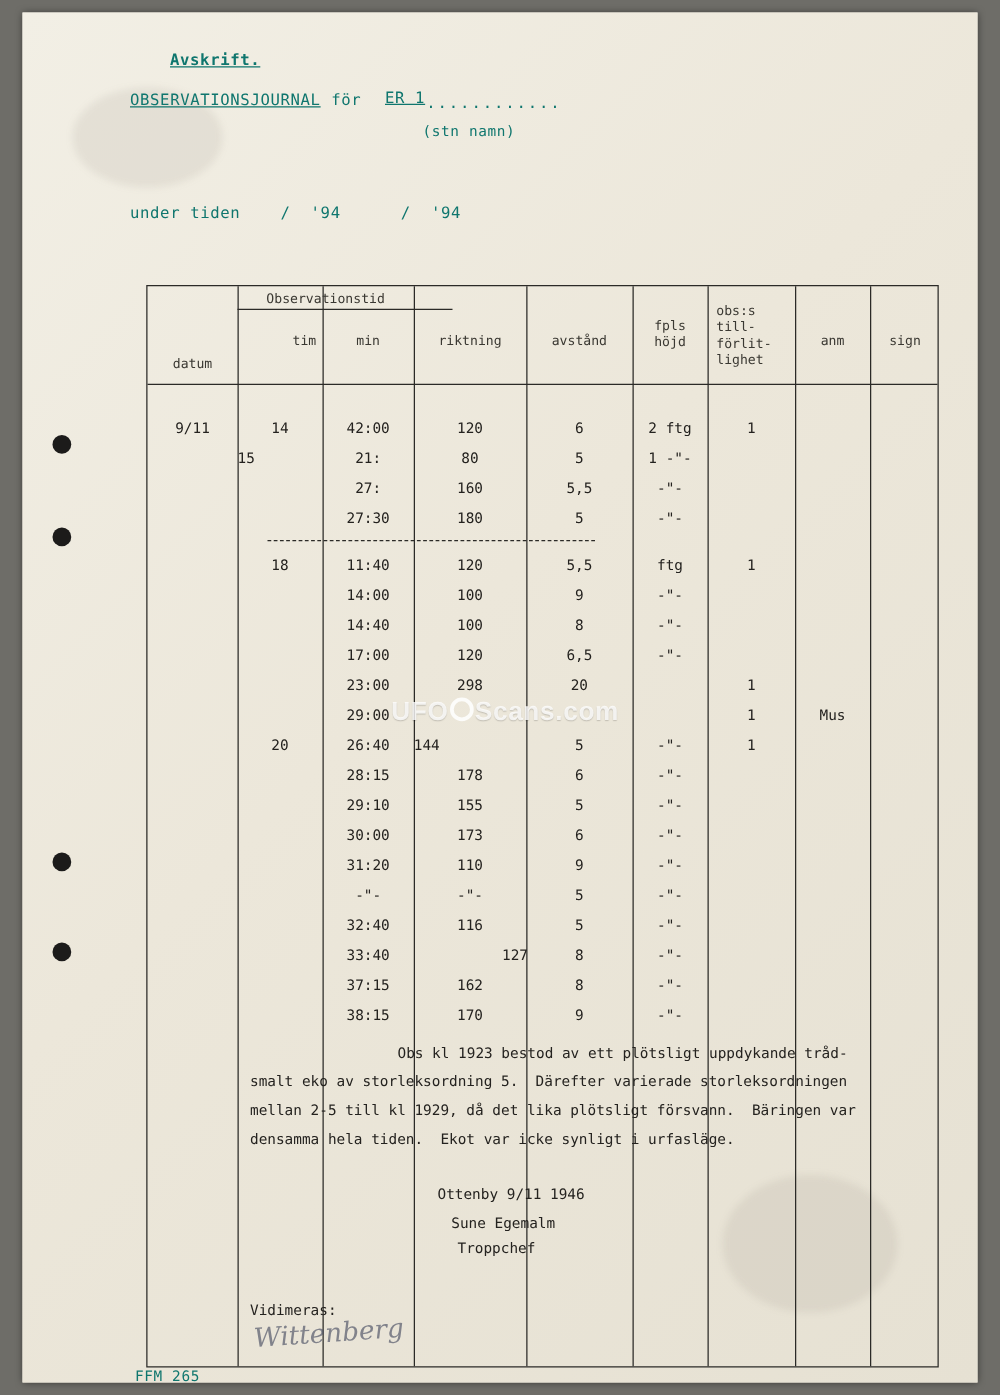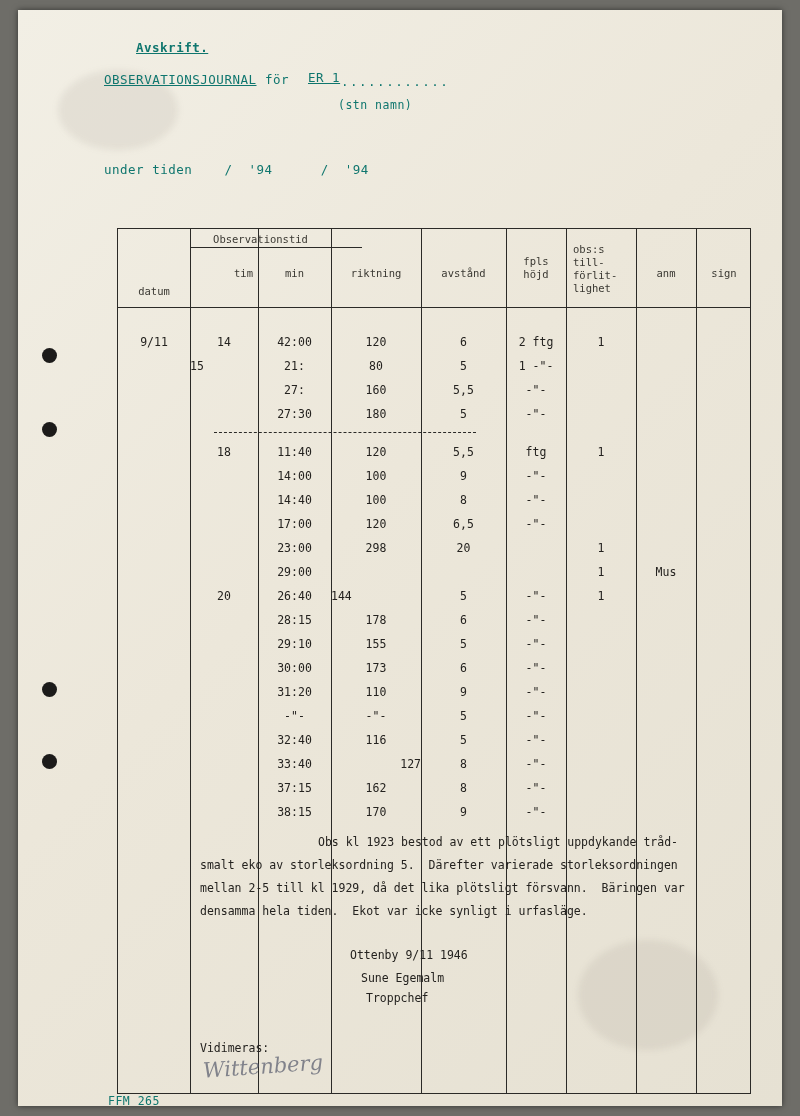--- a/index.html
+++ b/index.html
@@ -216,21 +216,21 @@
           <div class="cell" style="left: 388px; top: 456px; width: 60px; text-align: center;">-"-</div>
           <div class="cell" style="left: 140px; top: 480px; width: 73px; text-align: center;">-"-</div>
           <div class="cell" style="left: 213px; top: 480px; width: 90px; text-align: center;">-"-</div>
           <div class="cell" style="left: 303px; top: 480px; width: 85px; text-align: center;">5</div>
           <div class="cell" style="left: 388px; top: 480px; width: 60px; text-align: center;">-"-</div>
           <div class="cell" style="left: 140px; top: 504px; width: 73px; text-align: center;">32:40</div>
           <div class="cell" style="left: 213px; top: 504px; width: 90px; text-align: center;">116</div>
           <div class="cell" style="left: 303px; top: 504px; width: 85px; text-align: center;">5</div>
           <div class="cell" style="left: 388px; top: 504px; width: 60px; text-align: center;">-"-</div>
           <div class="cell" style="left: 140px; top: 528px; width: 73px; text-align: center;">33:40</div>
-          <div class="cell" style="left: 213px; top: 528px; width: 90px; text-align: right;">127</div>
+          <div class="cell" style="left: 213px; top: 528px; width: 90px; text-align: center; padding-left: 36px;">127</div>
           <div class="cell" style="left: 303px; top: 528px; width: 85px; text-align: center;">8</div>
           <div class="cell" style="left: 388px; top: 528px; width: 60px; text-align: center;">-"-</div>
           <div class="cell" style="left: 140px; top: 552px; width: 73px; text-align: center;">37:15</div>
           <div class="cell" style="left: 213px; top: 552px; width: 90px; text-align: center;">162</div>
           <div class="cell" style="left: 303px; top: 552px; width: 85px; text-align: center;">8</div>
           <div class="cell" style="left: 388px; top: 552px; width: 60px; text-align: center;">-"-</div>
           <div class="cell" style="left: 140px; top: 576px; width: 73px; text-align: center;">38:15</div>
           <div class="cell" style="left: 213px; top: 576px; width: 90px; text-align: center;">170</div>
           <div class="cell" style="left: 303px; top: 576px; width: 85px; text-align: center;">9</div>
           <div class="cell" style="left: 388px; top: 576px; width: 60px; text-align: center;">-"-</div>
@@ -242,14 +242,15 @@
       <div class="para" style="left:82px;top:675px;">densamma hela tiden.  Ekot var icke synligt i urfasläge.</div>
 
       <div class="para" style="left:232px;top:719px;">Ottenby 9/11 1946</div>
       <div class="para" style="left:243px;top:742px;">Sune Egemalm</div>
       <div class="para" style="left:248px;top:762px;">Troppchef</div>
       <div class="para" style="left:82px;top:812px;">Vidimeras:</div>
     </div>
 
     <div id="sig">Wittenberg</div>
 
+    <div id="wm">UFO<span class="ring"></span>Scans.com</div>
   </div>
 </div>
 
 </body></html>

